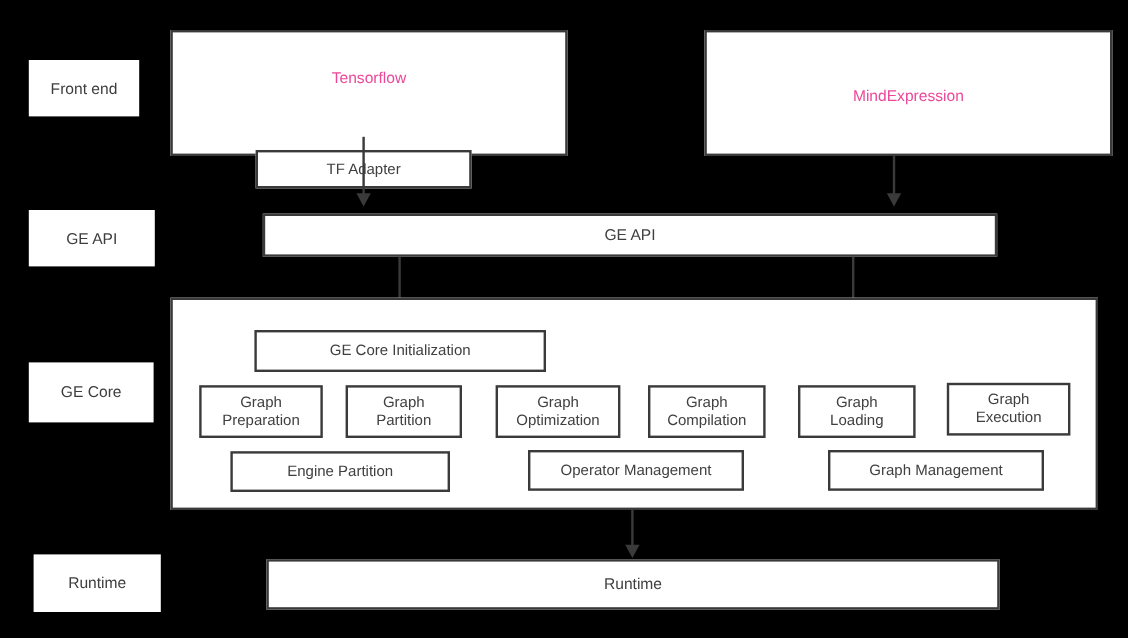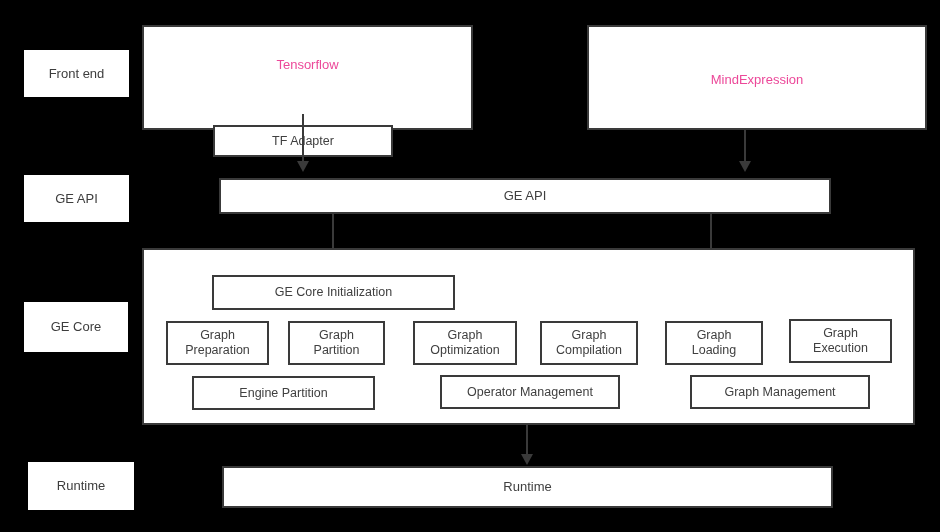--- a/index.html
+++ b/index.html
@@ -63,21 +63,21 @@
     border-left: 6px solid transparent;
     border-right: 6px solid transparent;
     border-top: 11px solid #3a3a3a;
   }
 </style>
 </head>
 <body>
 
 <div id="canvas">
 
-  <div class="box lane-label" style="left:24px; top:50px; width:105px; height:47px;">Front end</div>
+  <div class="box lane-label" style="left:24px; top:50px; width:92px; height:47px;">Front end</div>
 
   <div class="box lane-label" style="left:24px; top:175px; width:105px; height:47px;">GE API</div>
 
   <div class="box lane-label" style="left:24px; top:302px; width:104px; height:50px;">GE Core</div>
 
   <div class="box lane-label" style="left:28px; top:462px; width:106px; height:48px;">Runtime</div>
 
   <div class="box container-box" style="left:142px; top:25px; width:331px; height:105px;">
     <div class="container-title" style="top:30px;">Tensorflow</div>
   </div>

